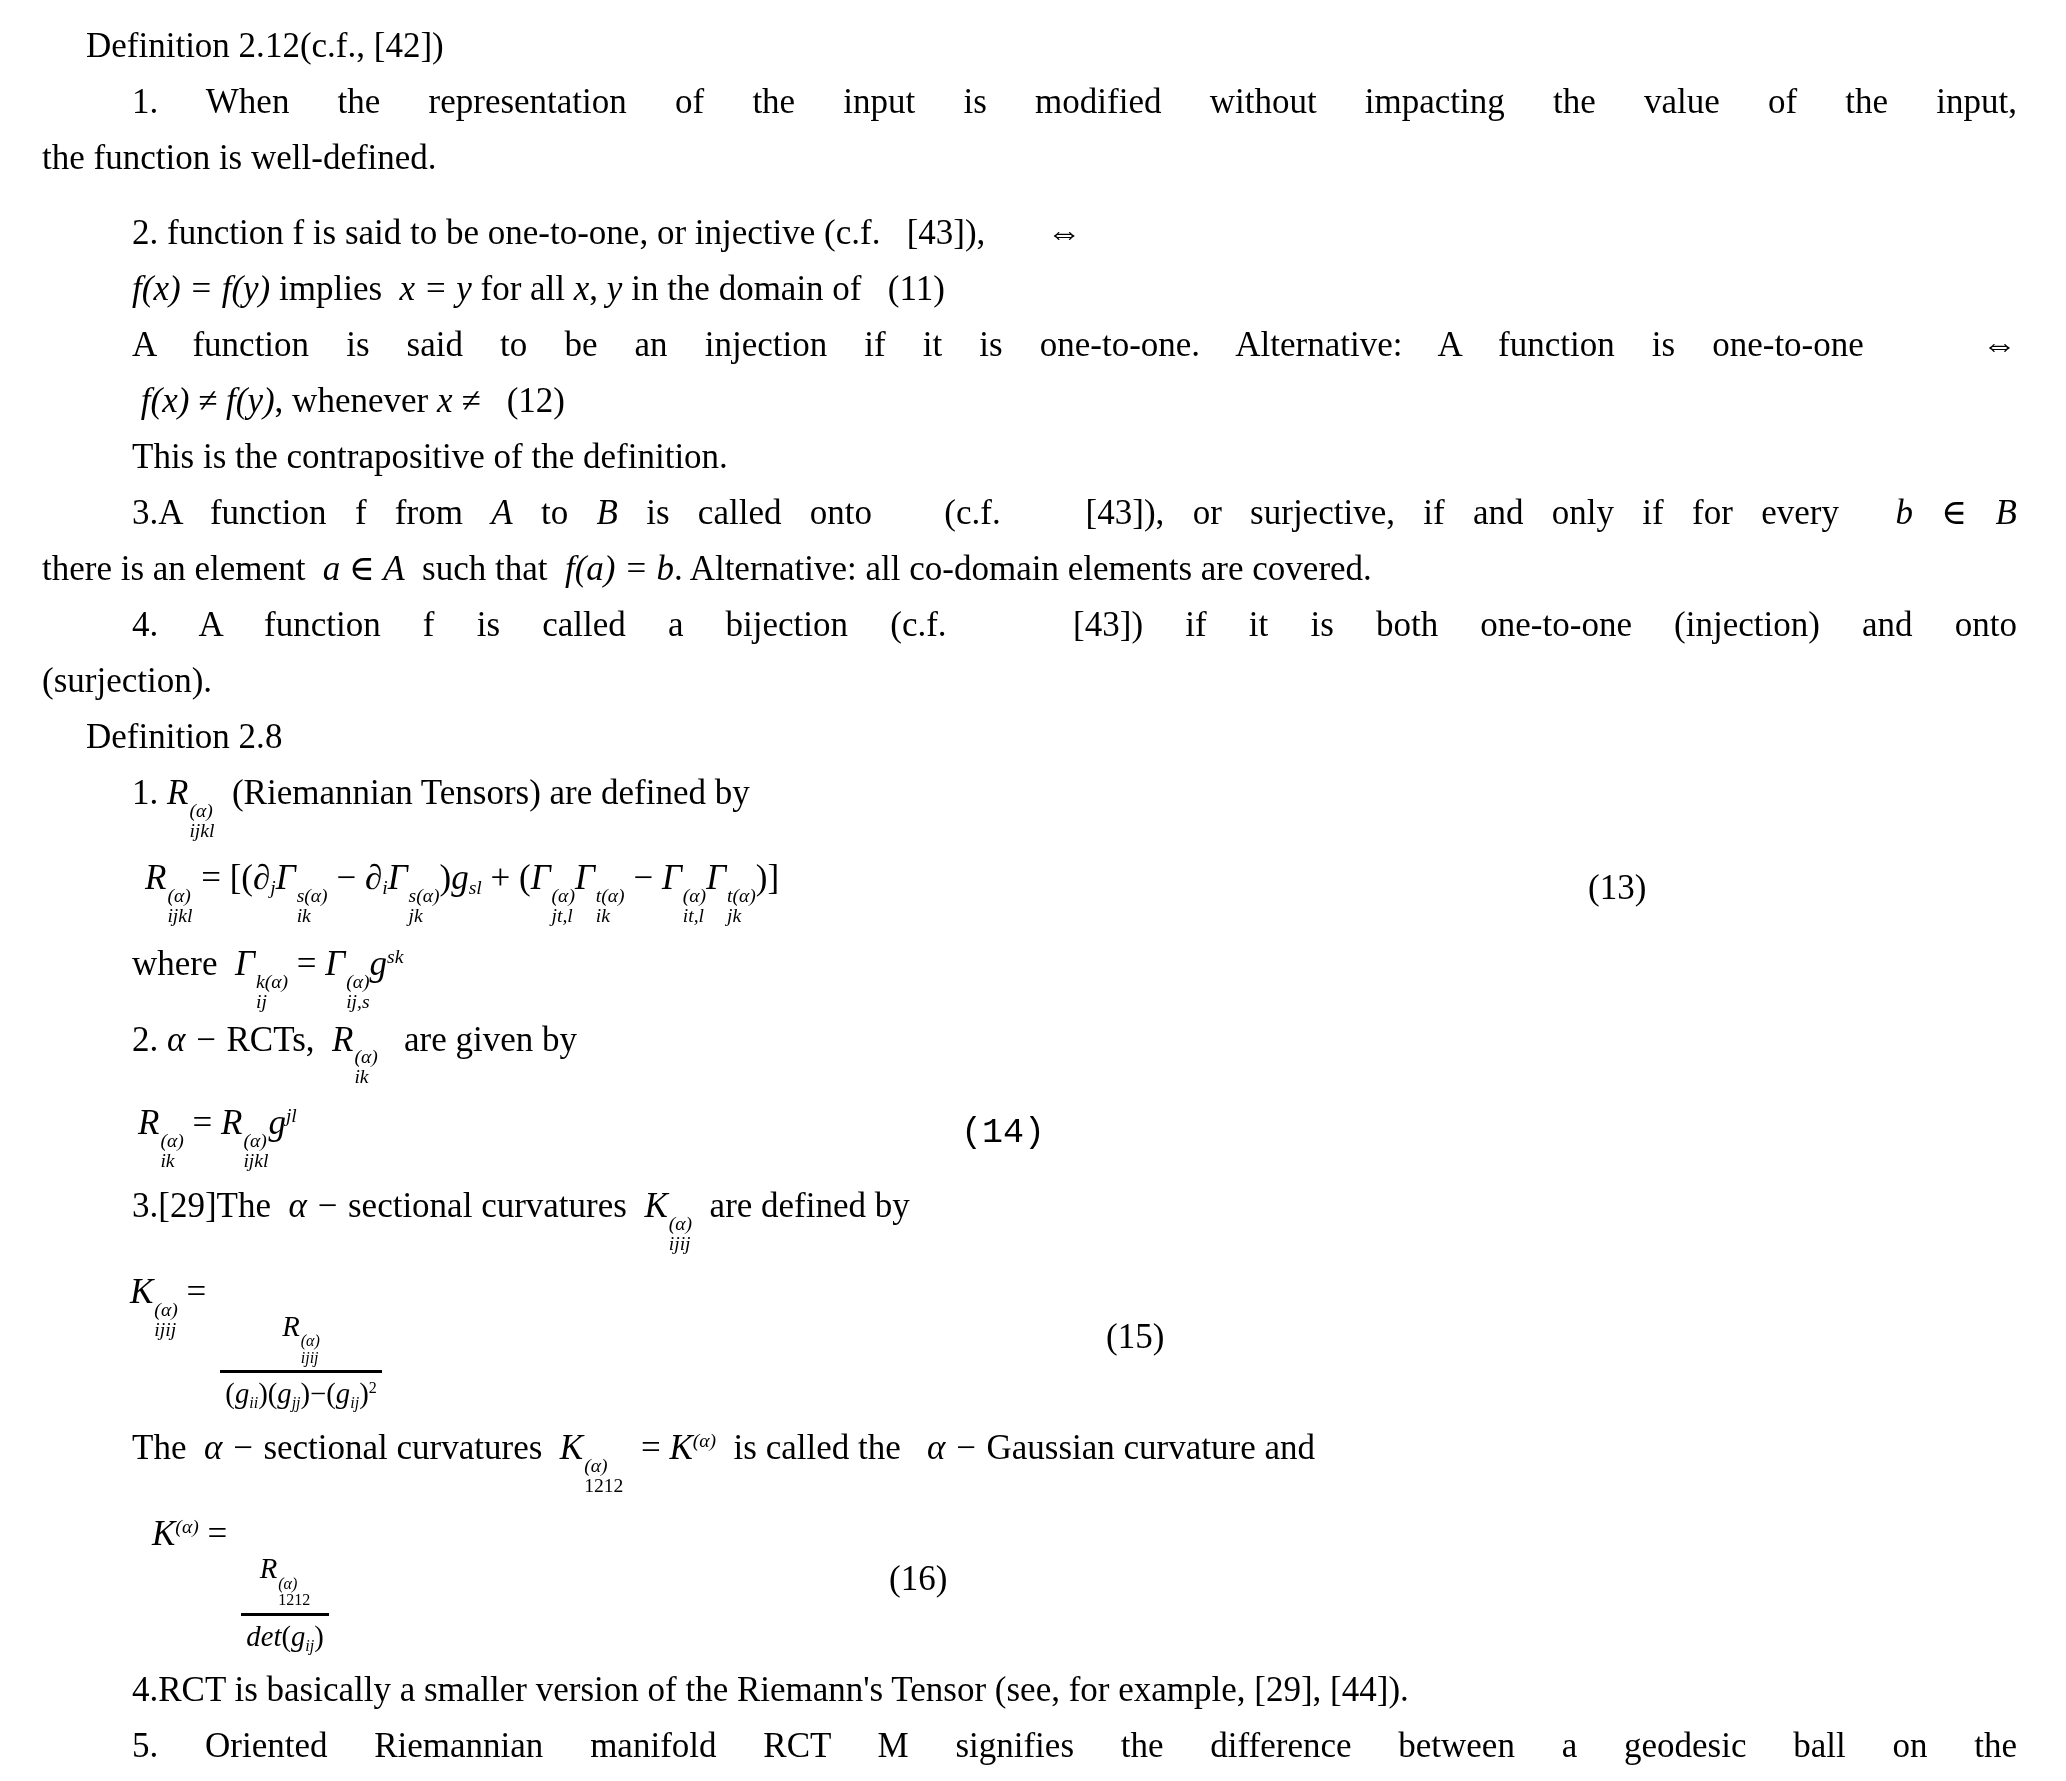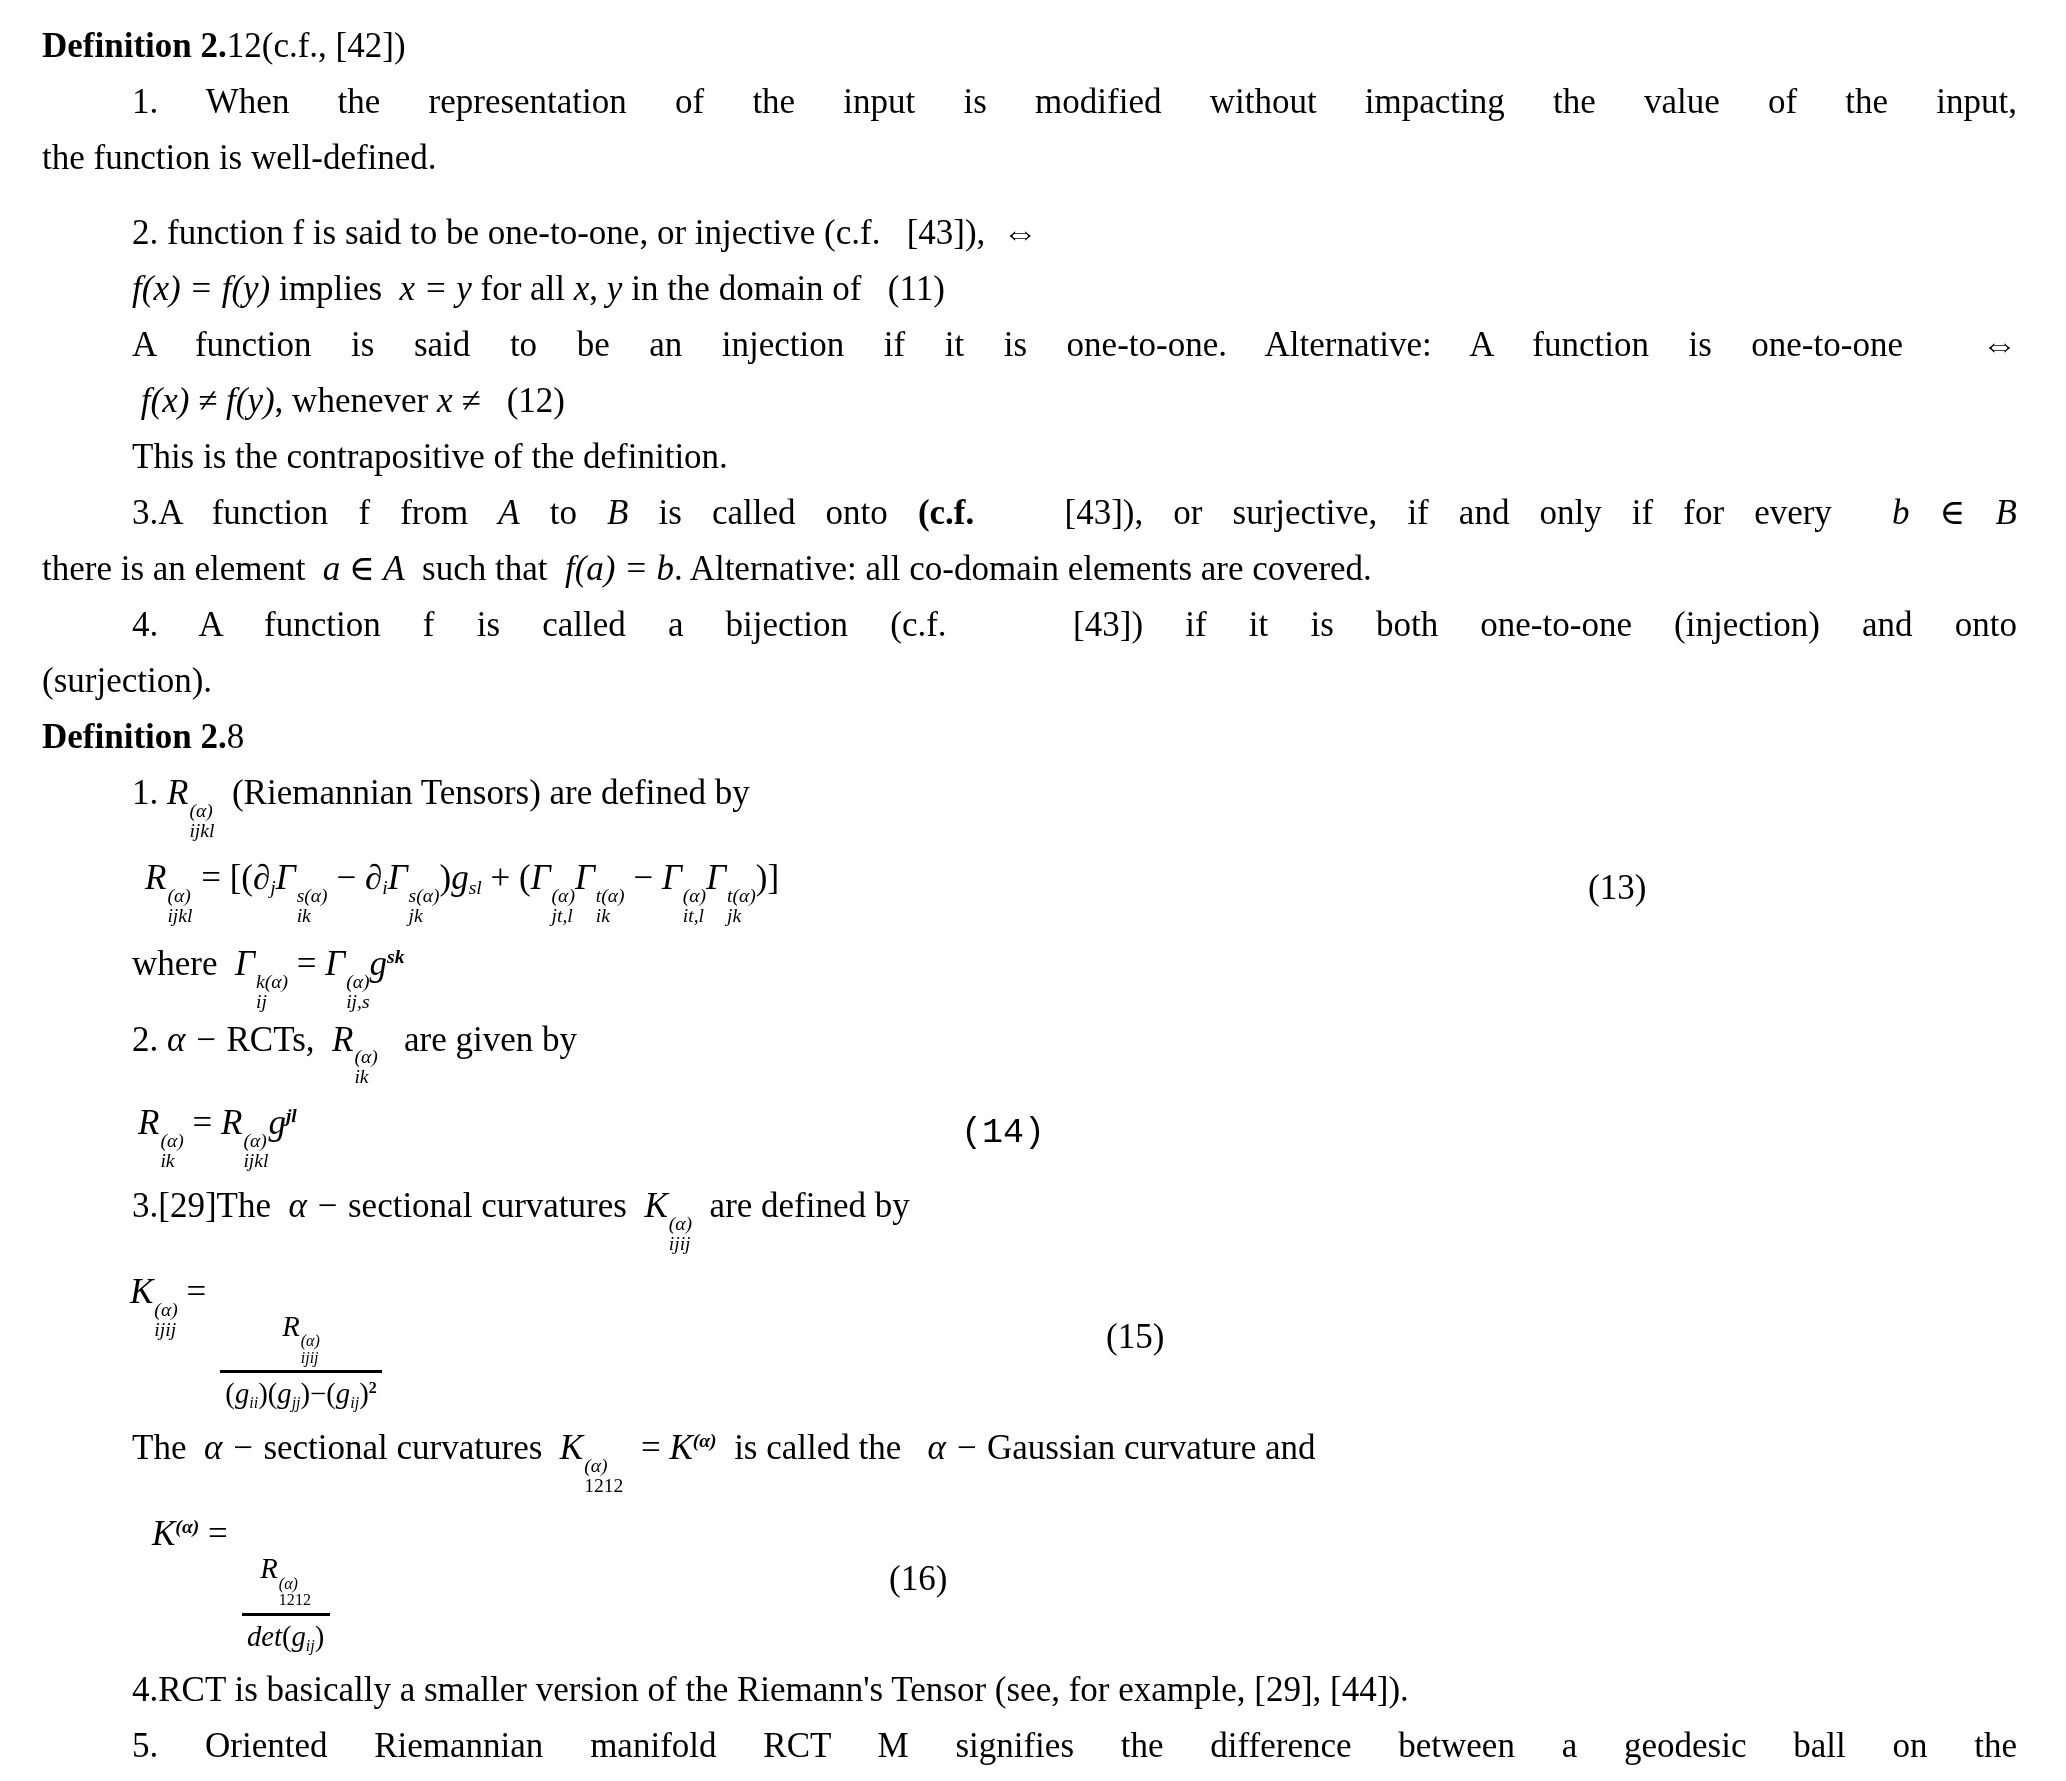--- a/index.html
+++ b/index.html
@@ -16,26 +16,26 @@
     overflow: hidden;
   }
   .line {
     position: relative;
     line-height: 56px;
     min-height: 56px;
   }
   .indent { padding-left: 90px; }
   .stretch { text-align: justify; text-align-last: justify; }
   .mt1 { margin-top: 19.7px; }
-  .b { font-weight: bold; }
+  .b { font-weight: normal; margin-left: 44px; }
   .t { white-space: pre-wrap; }
   .m { font-style: italic; }
   .mi { font-style: italic; }
   .mo { font-style: normal; }
-  .sup { font-size: 0.56em; vertical-align: 0.62em; line-height: 0; font-weight: bold; }
+  .sup { font-size: 0.56em; vertical-align: 0.62em; line-height: 0; }
   .sub { font-size: 0.56em; vertical-align: -0.28em; line-height: 0; }
   .ss {
     display: inline-flex;
     flex-direction: column;
     align-items: flex-start;
     font-size: 0.56em;
     line-height: 1.02;
     vertical-align: -0.66em;
     margin-left: 1px;
   }

